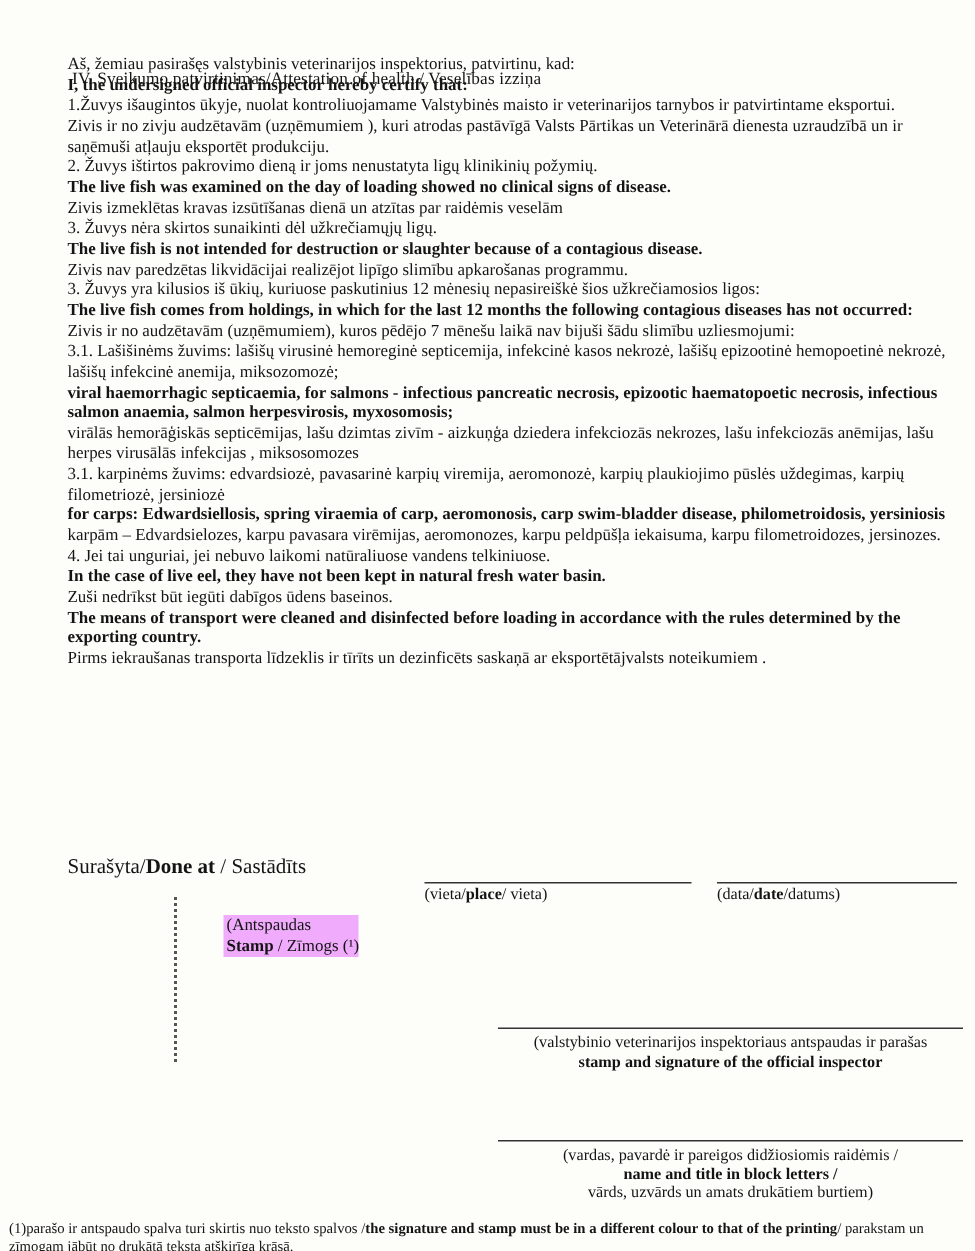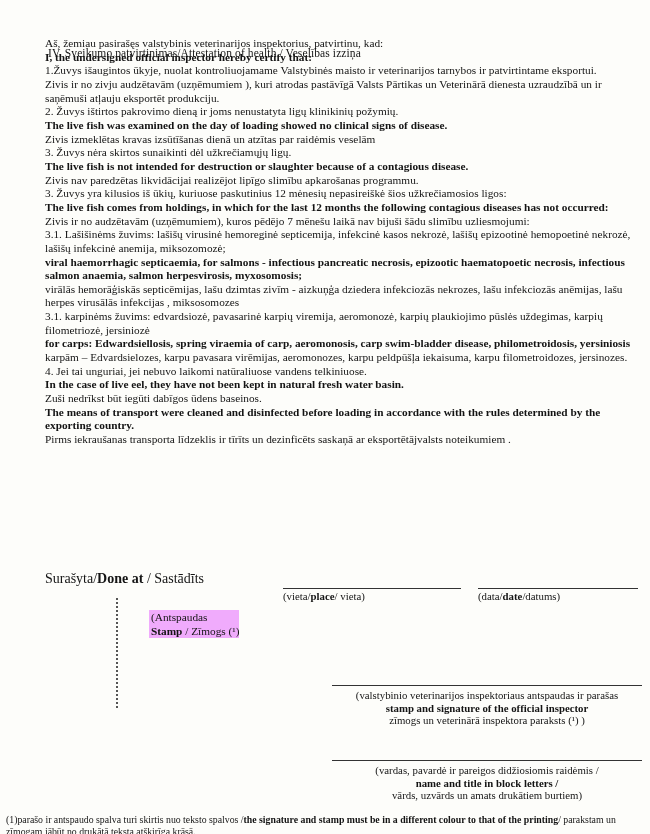--- a/index.html
+++ b/index.html
@@ -107,21 +107,20 @@
 
   <div class="stamp-block">
     <div>(Antspaudas</div>
     <div><span class="b">Stamp</span><span> / Zīmogs (¹)</span></div>
   </div>
 
   <div class="inspector-block">
     <div class="blk-rule"></div>
     <div class="lt">(valstybinio veterinarijos inspektoriaus antspaudas ir parašas</div>
     <div class="en">stamp and signature of the official inspector</div>
-    <div class="lv">zīmogs un veterinārā inspektora paraksts (¹) )</div>
   </div>
 
   <div class="name-block">
     <div class="blk-rule"></div>
     <div class="lt">(vardas, pavardė ir pareigos didžiosiomis raidėmis /</div>
     <div class="en">name and title in block letters /</div>
     <div class="lv">vārds, uzvārds un amats drukātiem burtiem)</div>
   </div>
 
   <div class="footnote">

